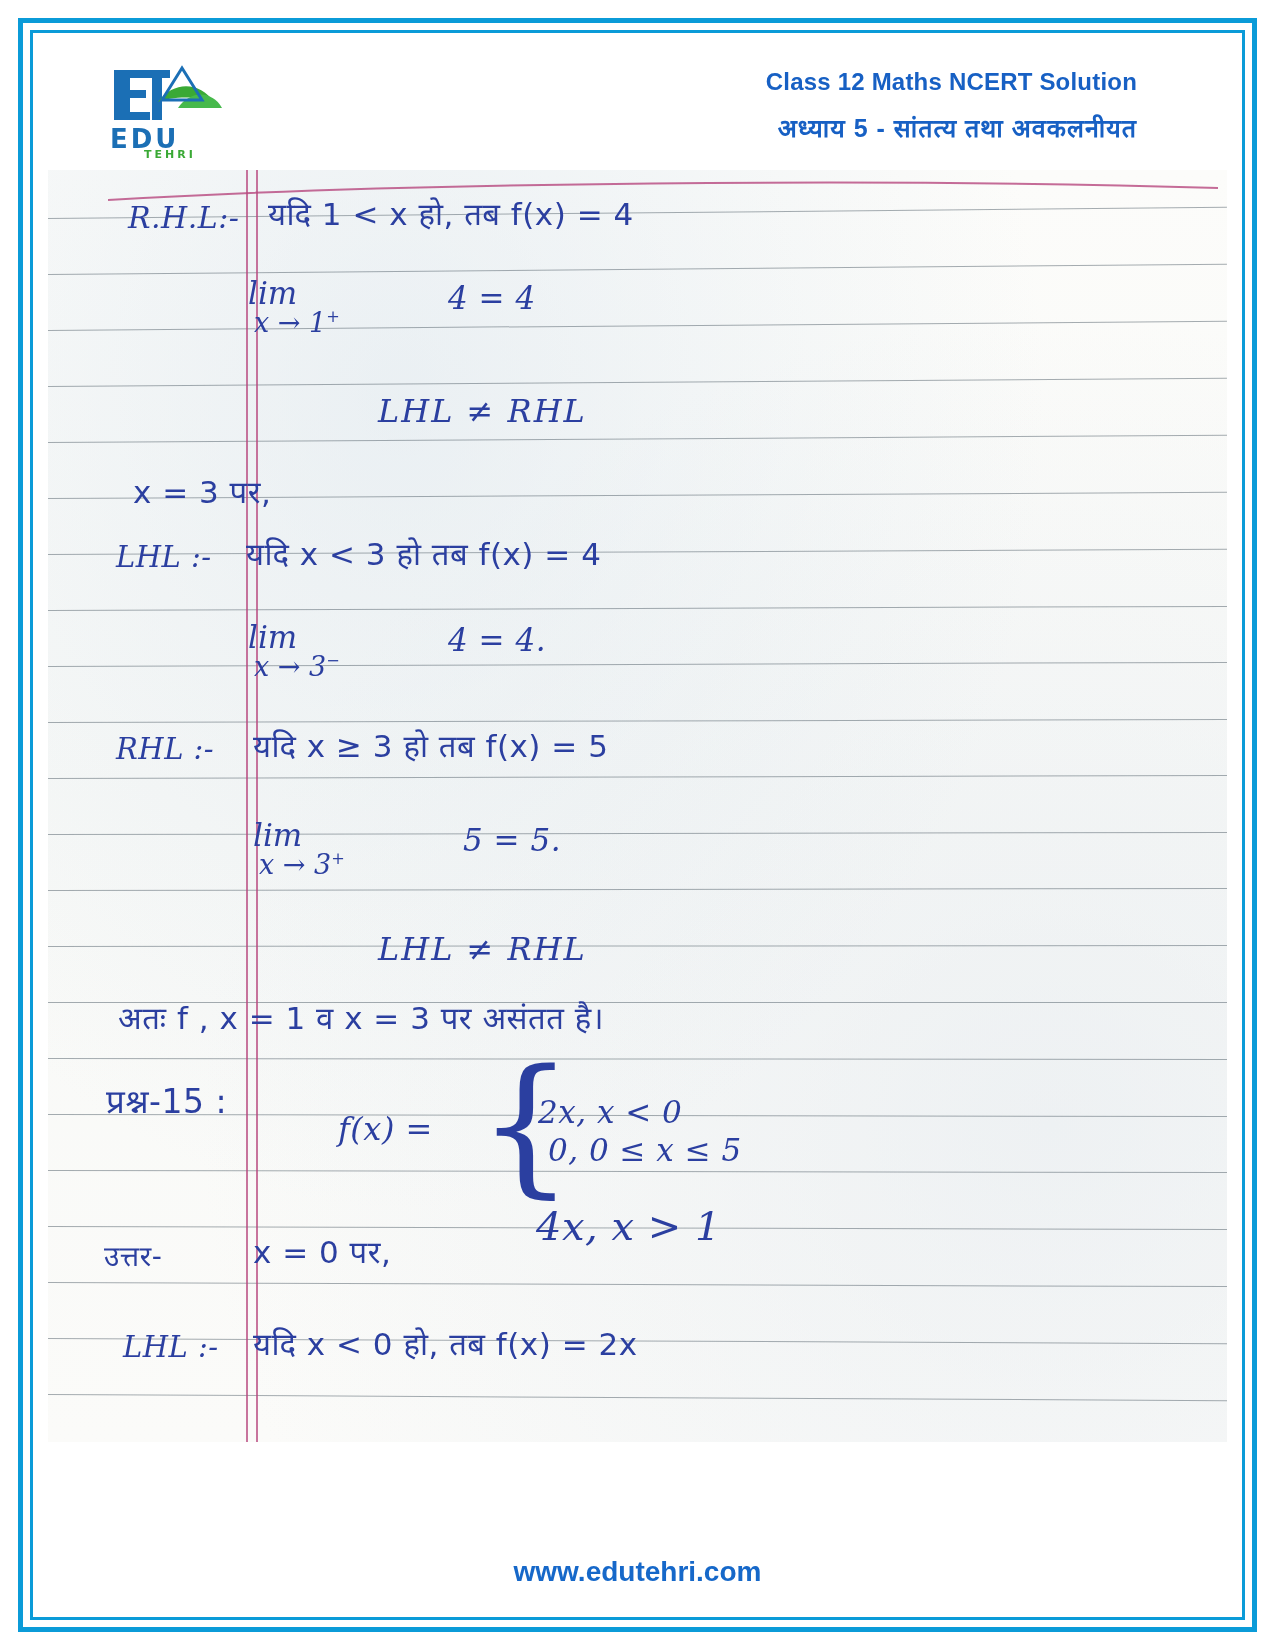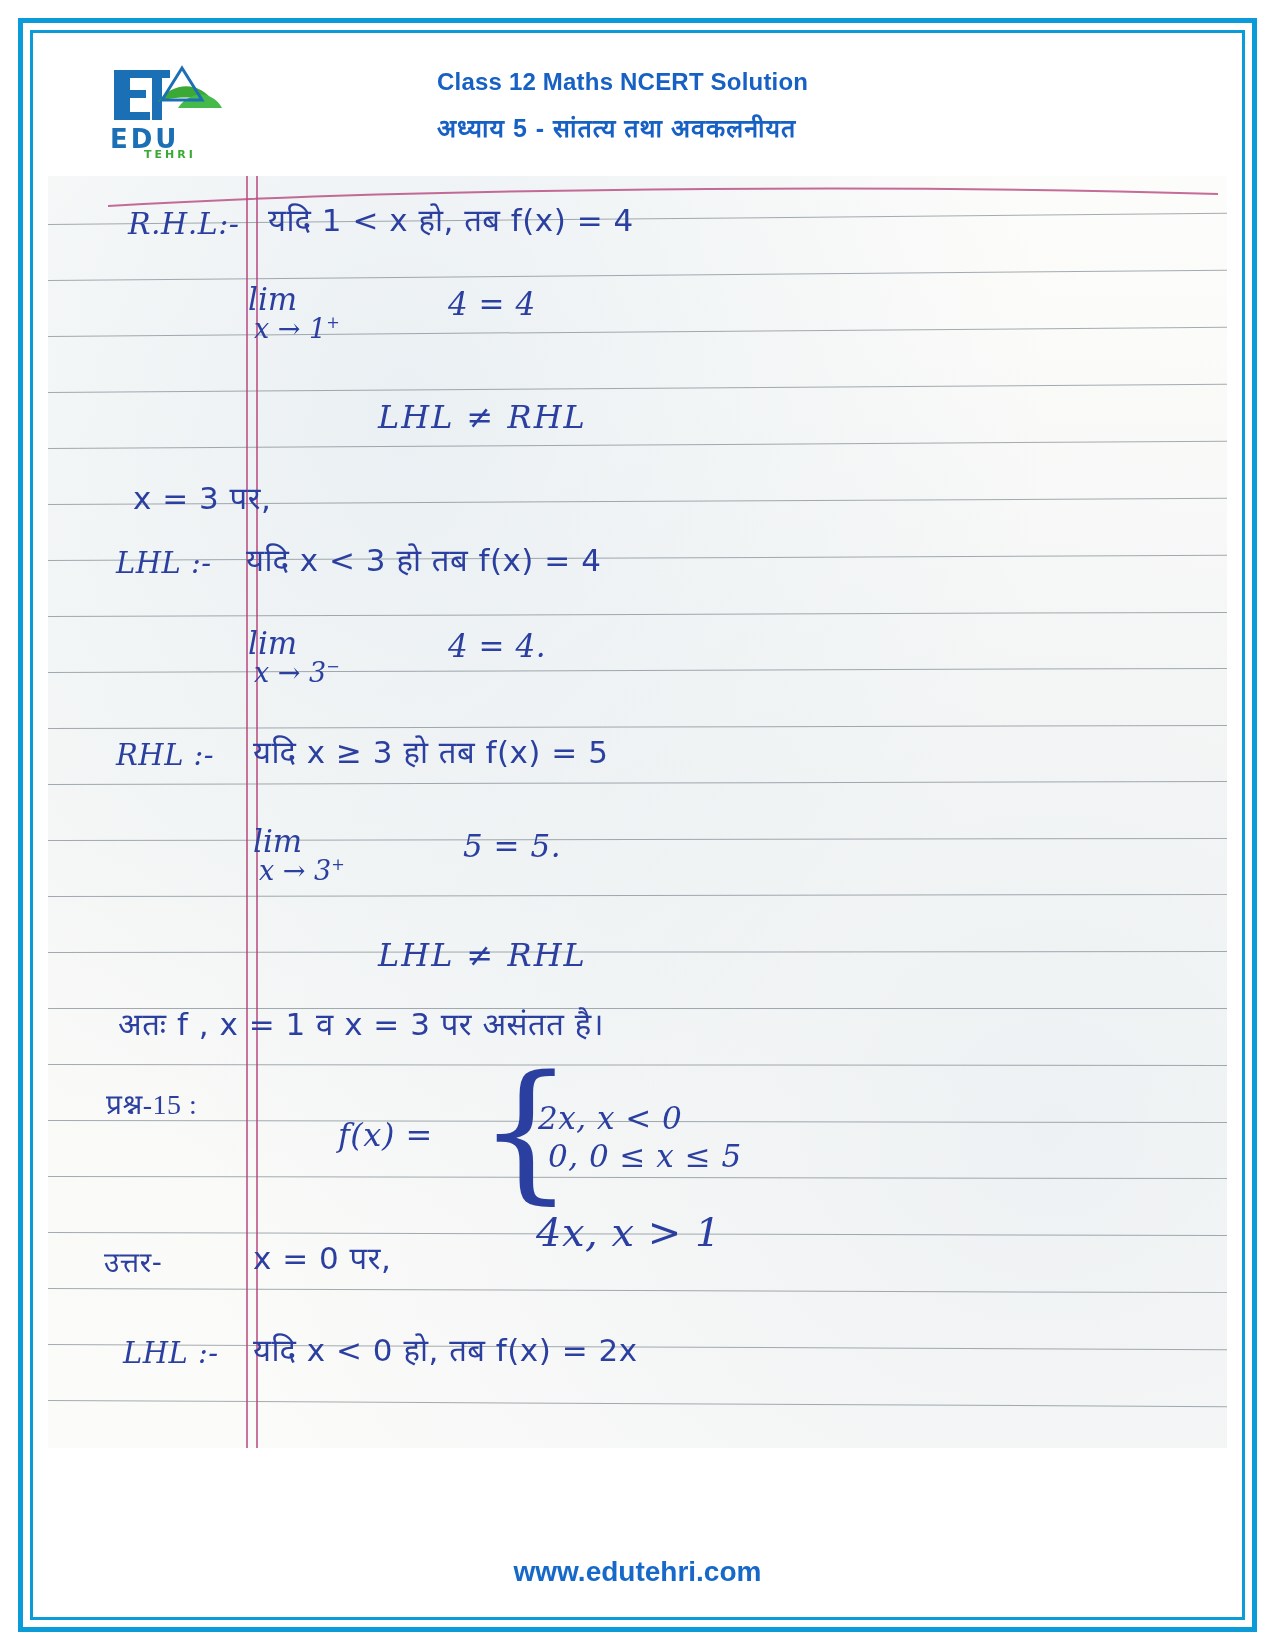--- a/index.html
+++ b/index.html
@@ -55,42 +55,42 @@
     top: 10px;
     width: 150px;
     height: 104px;
   }
   .logo svg { display: block; }
 
   .header-text {
     position: absolute;
     right: 90px;
     top: 22px;
-    text-align: left;
+    text-align: right;
     width: 700px;
   }
   .title-line1 {
     color: #1760c4;
     font-weight: bold;
     font-size: 24px;
     letter-spacing: 0.2px;
   }
   .title-line2 {
     color: #1760c4;
     font-weight: bold;
     font-size: 25px;
     margin-top: 14px;
     letter-spacing: 1px;
   }
 
   
   .notebook {
     position: absolute;
     left: 48px;
-    top: 176px;
+    top: 170px;
     width: 1179px;
     height: 1272px;
     overflow: hidden;
     background: #e5e5e5;
   }
   .paper-tint {
     position: absolute;
     inset: 0;
     background:
       radial-gradient(ellipse at 30% 18%, rgba(214,226,236,0.45) 0%, rgba(255,255,255,0) 55%),
@@ -273,21 +273,21 @@
       <div class="bot">
         <span>x → 3</span><span class="sup">+</span>
       </div>
     </div>
     <div class="hw" style="left:415px; top:652px; font-size:31px;">5  = 5.</div>
 
     <div class="hw" style="left:330px; top:760px; font-size:32px; letter-spacing:2px;">LHL ≠ RHL</div>
 
     <div class="hw dev" style="left:70px; top:826px; font-size:31px;">अतः f , x = 1 व x = 3 पर असंतत है।</div>
 
-    <div class="hw dev" style="left:58px; top:908px; font-size:28px;font-family:Liberation Serif, serif;">प्रश्न-15 :</div>
+    <div class="hw dev" style="left:58px; top:908px; font-size:33px;">प्रश्न-15 :</div>
 
     <div class="hw" style="left:290px; top:940px; font-size:32px;">f(x) =</div>
 
     <div class="brace" style="left:430px; top:880px;">{</div>
 
     <div class="hw" style="left:490px; top:918px; font-size:31px;margin-top:6px;">2x,  x &lt; 0</div>
     <div class="hw" style="left:500px; top:962px; font-size:31px;">0,  0 ≤ x ≤ 5</div>
     <div class="hw" style="left:488px; top:1008px; font-size:40px;margin-top:25px;">4x,  x &gt; 1</div>
 
     <div class="hw dev" style="left:56px; top:1066px; font-size:28px;">उत्तर-</div>

